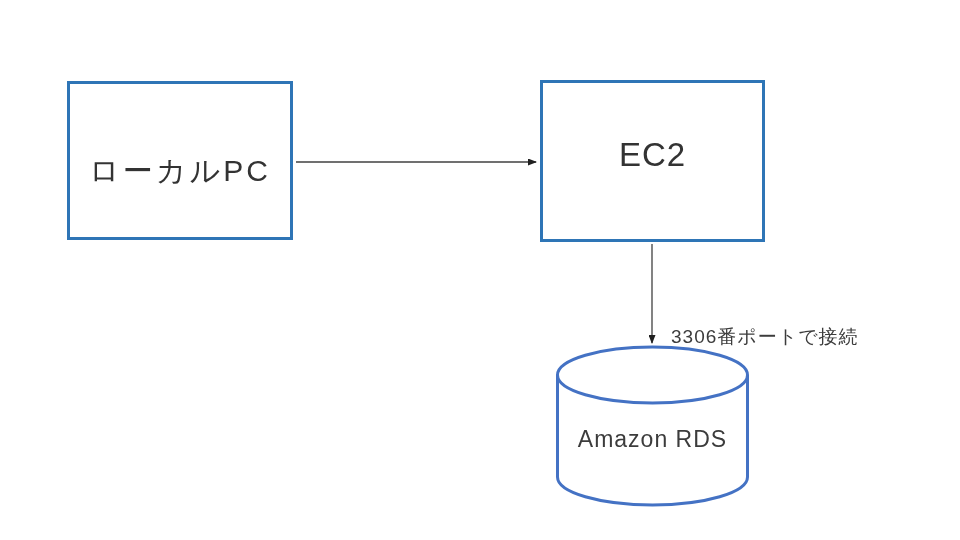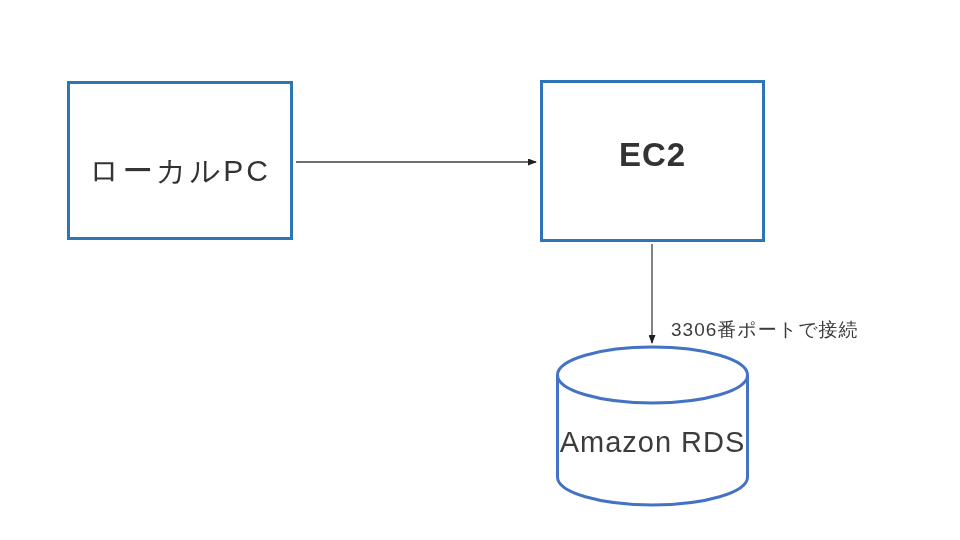--- a/index.html
+++ b/index.html
@@ -42,37 +42,37 @@
   }
   .node-ec2 {
     left: 540px;
     top: 80px;
     width: 225px;
     height: 162px;
     font-size: 33px;
     letter-spacing: 1px;
   }
   .shift-down { transform: translateY(11px); text-align: right; }
-  .shift-up   { transform: translateY(-6px); font-weight: bold; }
+  .shift-up   { transform: translateY(-6px); }
   .edge-label {
     position: absolute;
     color: #3c3c3c;
     font-size: 19px;
     white-space: nowrap;
     letter-spacing: 1px;
   }
   .edge-label-1 { left: 381px; top: 181px; }
-  .edge-label-2 { left: 671px; top: 317px; }
+  .edge-label-2 { left: 671px; top: 324px; }
   .rds-label {
     position: absolute;
     left: 556px;
     top: 426px;
     width: 193px;
     text-align: center;
-    font-size: 29px;
+    font-size: 23px;
     color: #3c3c3c;
     letter-spacing: 1px;
   }
 </style>
 </head>
 <body>
 
 <div class="canvas">
 
   <svg class="connector-layer" width="960" height="540" viewBox="0 0 960 540" xmlns="http://www.w3.org/2000/svg">

